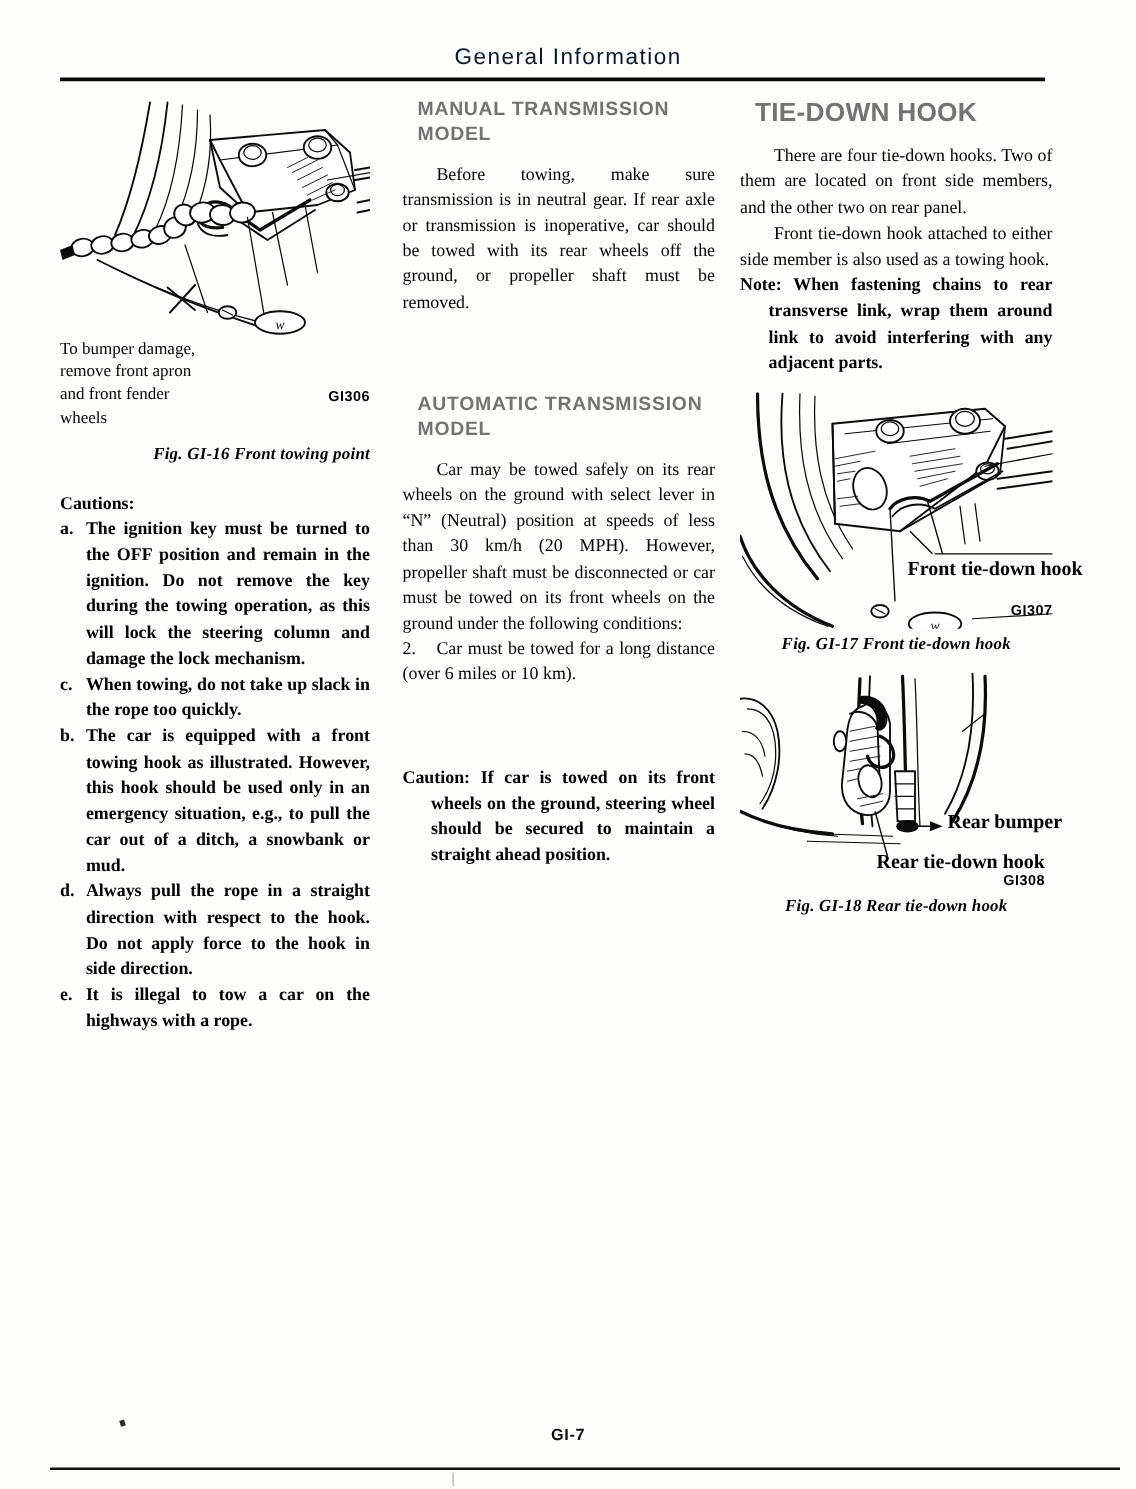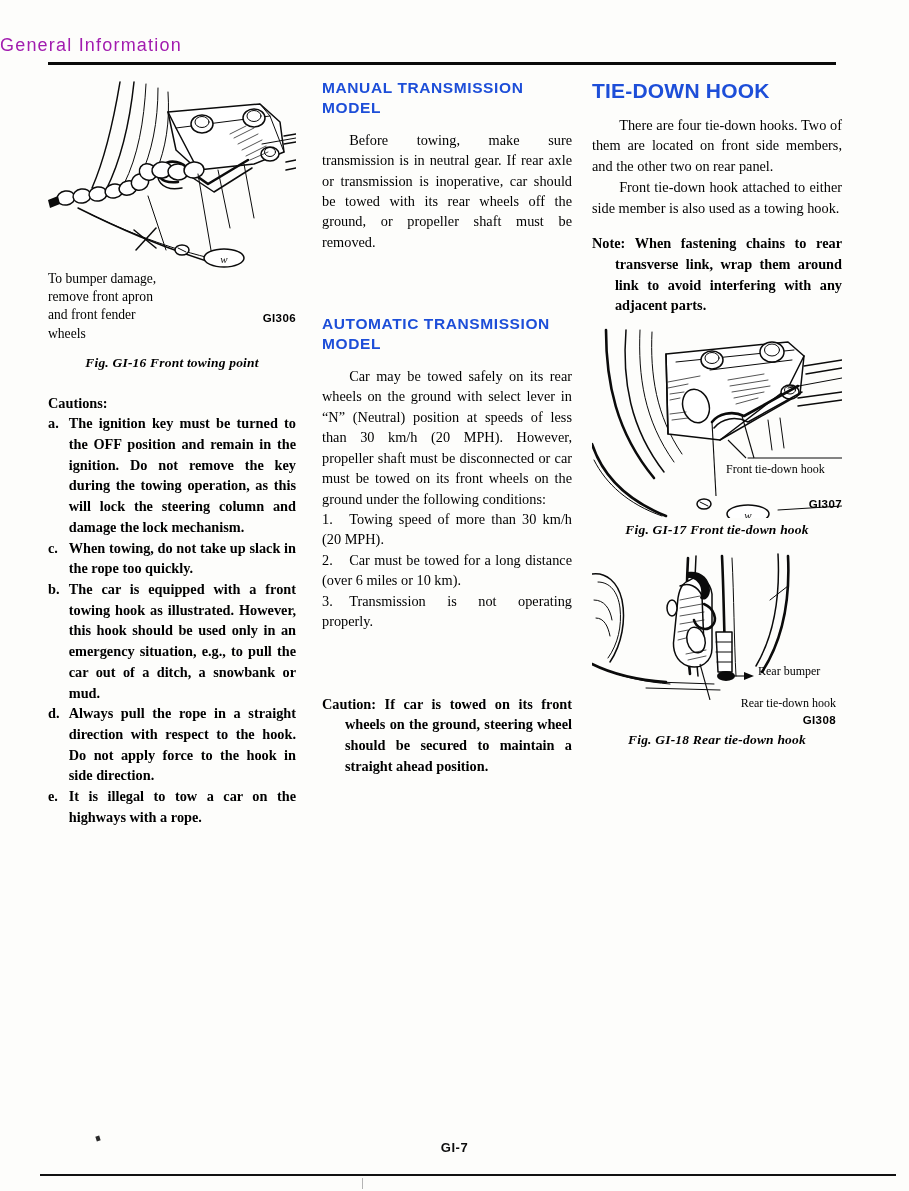--- a/index.html
+++ b/index.html
@@ -22,26 +22,26 @@
     inset: 0;
     background: #fdfdfb;
   }
 
   
   .running-head {
     position: absolute;
     left: 0;
     right: 0;
     top: 35px;
-    text-align: left;
+    text-align: center;
     font-family: "Liberation Sans", sans-serif;
     font-size: 18px;
     letter-spacing: 1.2px;
     font-weight: 400;
-    color: #a21caf;
+    color: #0f172a;
   }
   .head-rule {
     position: absolute;
     left: 48px;
     top: 62px;
     width: 788px;
     height: 3px;
     background: #0a0a0a;
   }
 
@@ -92,23 +92,23 @@
   .col-left  { left: 48px;  width: 248px; }
   .col-mid   { left: 322px; width: 250px; }
   .col-right { left: 592px; width: 250px; }
 
   
   h2.sec {
     font-family: "Liberation Sans", sans-serif;
     font-weight: 700;
     font-size: 15.5px;
     letter-spacing: 0.6px;
-    margin: 0 0 12px 0;
+    margin: 0 0 12px 12px;
     line-height: 1.28;
-    color: #1d4ed8;
+    color: #737373;
     text-transform: none;
   }
   h2.sec.big {
     font-size: 21px;
     letter-spacing: 0.2px;
     margin-bottom: 10px;
   }
 
   
   p.body {
@@ -181,22 +181,22 @@
     font-family: "Liberation Sans", sans-serif;
     font-size: 11.5px;
     font-weight: 700;
     letter-spacing: 0.4px;
   }
   .fig-note {
     font-size: 13.6px;
     line-height: 1.34;
   }
   .callout {
-    font-size: 12px;
-    font-weight: 400;
+    font-size: 16px;
+    font-weight: 700;
     white-space: nowrap;
   }
 
   svg { display: block; }
   .ln  { fill: none; stroke: #0b0b0b; stroke-width: 1.5; stroke-linecap: round; stroke-linejoin: round; }
   .ln-t{ fill: none; stroke: #0b0b0b; stroke-width: 1;   stroke-linecap: round; stroke-linejoin: round; }
   .ln-h{ fill: none; stroke: #0b0b0b; stroke-width: 2.6; stroke-linecap: round; stroke-linejoin: round; }
   .ln-f{ fill: none; stroke: #0b0b0b; stroke-width: 0.7; stroke-linecap: round; }
   .fill-w { fill: #ffffff; stroke: #0b0b0b; stroke-width: 1.5; stroke-linejoin: round; }
   .fill-k { fill: #0b0b0b; stroke: none; }
@@ -286,21 +286,21 @@
     <div style="position:relative;margin-top:-4px;">
       <div class="fig-note">
         <span>To bumper damage,</span><br>
         <span>remove front apron</span><br>
         <span>and front fender</span><br>
         <span>wheels</span>
       </div>
       <div class="fig-code" style="position:absolute;right:0;top:42px;">GI306</div>
     </div>
 
-    <div class="fig-caption" style="margin-top:12px;">Fig. GI-16  Front towing point</div>
+    <div class="fig-caption" style="margin-top:12px;text-align:right;">Fig. GI-16  Front towing point</div>
 
     <div style="margin-top:22px;">
       <div class="cautions-title">Cautions:</div>
       <ol class="cautions">
         <li>
           <span class="lett">a.</span><span>The ignition key must be turned to the OFF position and remain in the ignition. Do not remove the key during the towing operation, as this will lock the steering column and damage the lock mechanism.</span>
         </li>
         <li>
           <span class="lett">c.</span><span>When towing, do not take up slack in the rope too quickly.</span>
         </li>
@@ -328,45 +328,39 @@
     <div style="height:62px;"></div>
 
     <h2 class="sec">
       <span>AUTOMATIC TRANSMISSION</span><br>
       <span>MODEL</span>
     </h2>
     <p class="body">Car may be towed safely on its rear wheels on the ground with select lever in “N” (Neutral) position at speeds of less than 30 km/h (20 MPH). However, propeller shaft must be disconnected or car must be towed on its front wheels on the ground under the following conditions:</p>
 
     <ul class="numlist">
       <li>
-        <span class="num">1.</span><span>Towing speed of more than 30 km/h (20 MPH).</span>
-      </li>
-      <li>
         <span class="num">2.</span><span>Car must be towed for a long distance (over 6 miles or 10 km).</span>
-      </li>
-      <li>
-        <span class="num">3.</span><span>Transmission is not operating properly.</span>
       </li>
     </ul>
 
     <div style="height:62px;"></div>
 
     <p class="hang">
       <span>Caution:</span>
       <span>If car is towed on its front wheels on the ground, steering wheel should be secured to maintain a straight ahead position.</span>
     </p>
   </div>
 
   <div class="col col-right">
 
     <h2 class="sec big">TIE-DOWN HOOK</h2>
     <p class="body">There are four tie-down hooks. Two of them are located on front side members, and the other two on rear panel.</p>
     <p class="body">Front tie-down hook attached to either side member is also used as a towing hook.</p>
 
-    <p class="hang" style="margin-top:15px;">
+    <p class="hang" style="">
       <span>Note:</span>
       <span>When fastening chains to rear transverse link, wrap them around link to avoid interfering with any adjacent parts.</span>
     </p>
 
     <div style="position:relative;margin-top:12px;height:190px;">
       <svg width="250" height="190" viewBox="0 0 250 190" aria-hidden="true">
 
         <path class="ln-h" d="M14 2 C14 54 24 104 62 150"></path>
         <path class="ln" d="M34 2 C30 52 38 100 72 144"></path>
         <path class="ln-t" d="M48 2 C46 48 52 92 82 134"></path>

